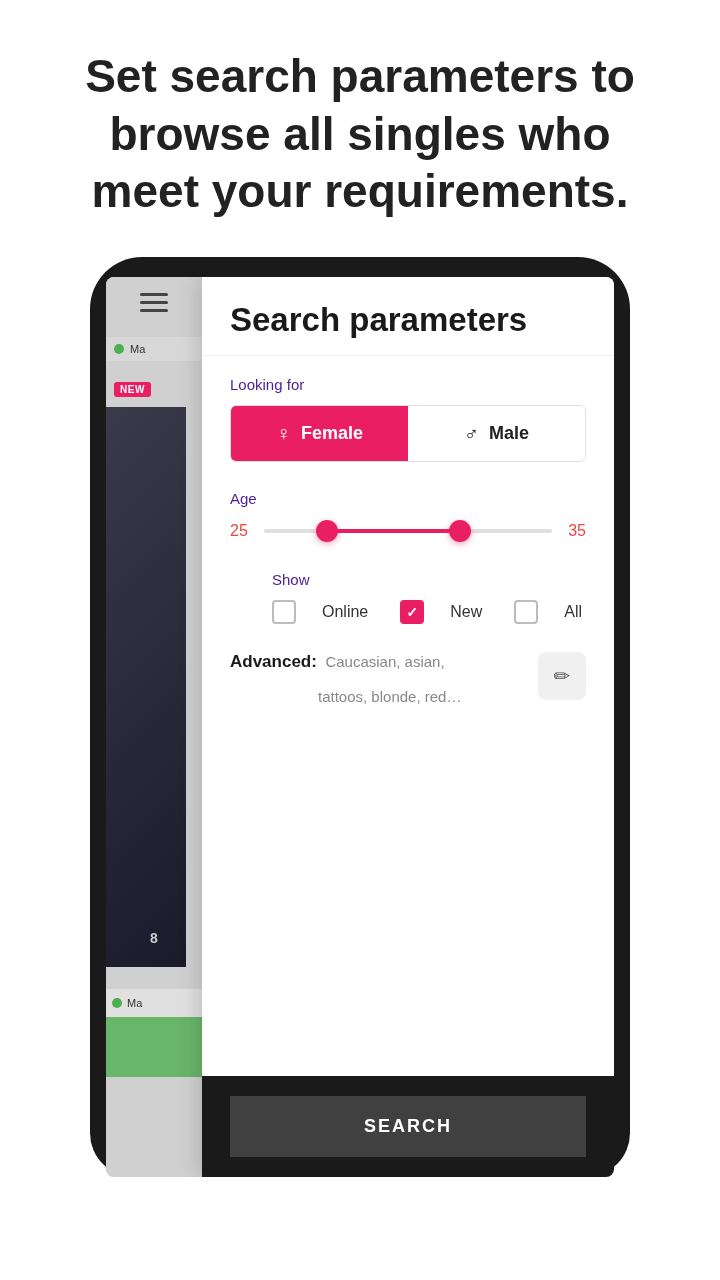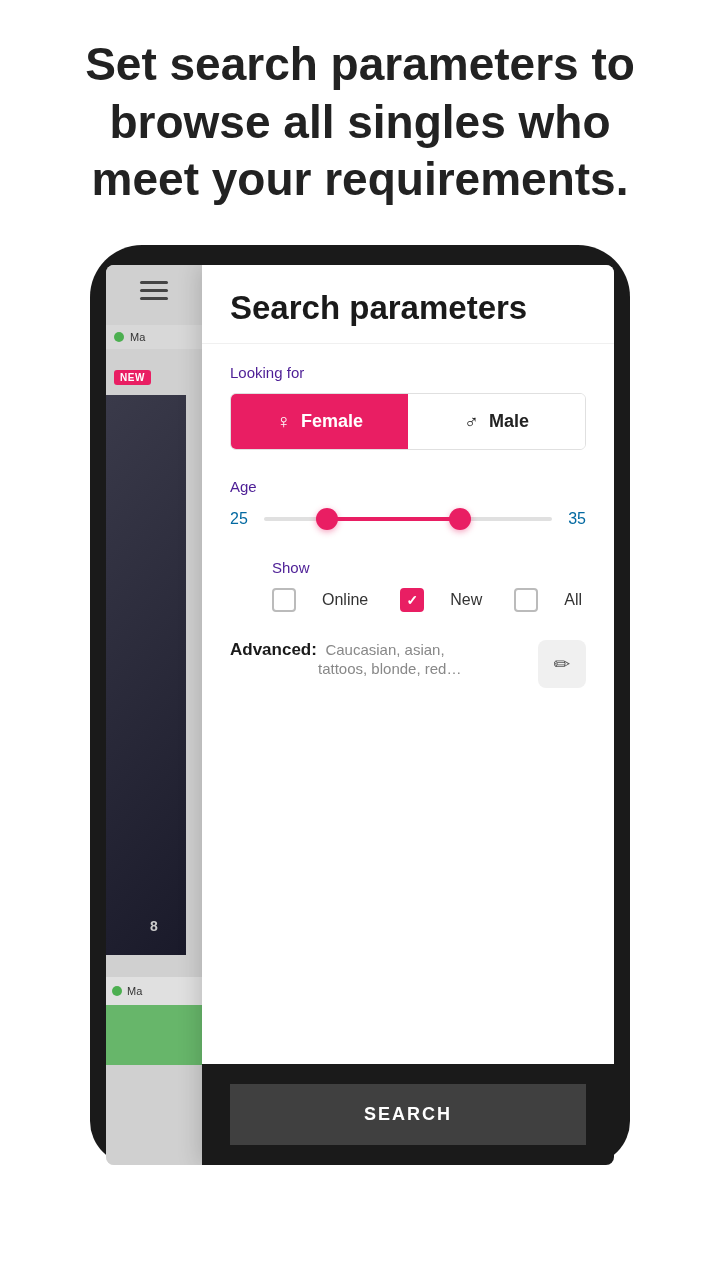--- a/index.html
+++ b/index.html
@@ -7,21 +7,21 @@
     body {
       width: 720px;
       min-height: 1280px;
       background: #ffffff;
       font-family: 'Helvetica Neue', Arial, sans-serif;
       overflow-x: hidden;
     }
 
     
     .hero-text {
-      padding: 36px 60px 36px;
+      padding: 48px 60px 36px;
       text-align: center;
     }
     .hero-text h1 {
       font-size: 46px;
       font-weight: 700;
       color: #222222;
       line-height: 1.25;
     }
 
     
@@ -202,21 +202,21 @@
 
     .age-range-display {
       display: flex;
       justify-content: space-between;
       align-items: center;
       margin-bottom: 10px;
     }
 
     .age-value {
       font-size: 16px;
-      color: #0369a1;
+      color: #ef4444;
       font-weight: 500;
     }
 
     
     .slider-container {
       position: relative;
       height: 24px;
       display: flex;
       align-items: center;
     }
@@ -463,21 +463,21 @@
                 <span class="checkbox-label">All</span>
               </div>
 
             </div>
           </div>
 
           <div class="advanced-section">
             <div class="advanced-text">
               <span class="advanced-title">Advanced:</span>
               <span class="advanced-tags"> Caucasian, asian,</span>
-              <span style="display:block; font-size:15px; color:#888; padding-left:88px;">tattoos, blonde, red…</span>
+              <span style="display:block; font-size:15px; color:#888; padding-left:88px;margin-top:16px;">tattoos, blonde, red…</span>
             </div>
             <div class="edit-btn">
               <span class="edit-icon">✏</span>
             </div>
           </div>
 
         </div>
 
         <div class="search-button-container">
           <button class="search-btn">SEARCH</button>

